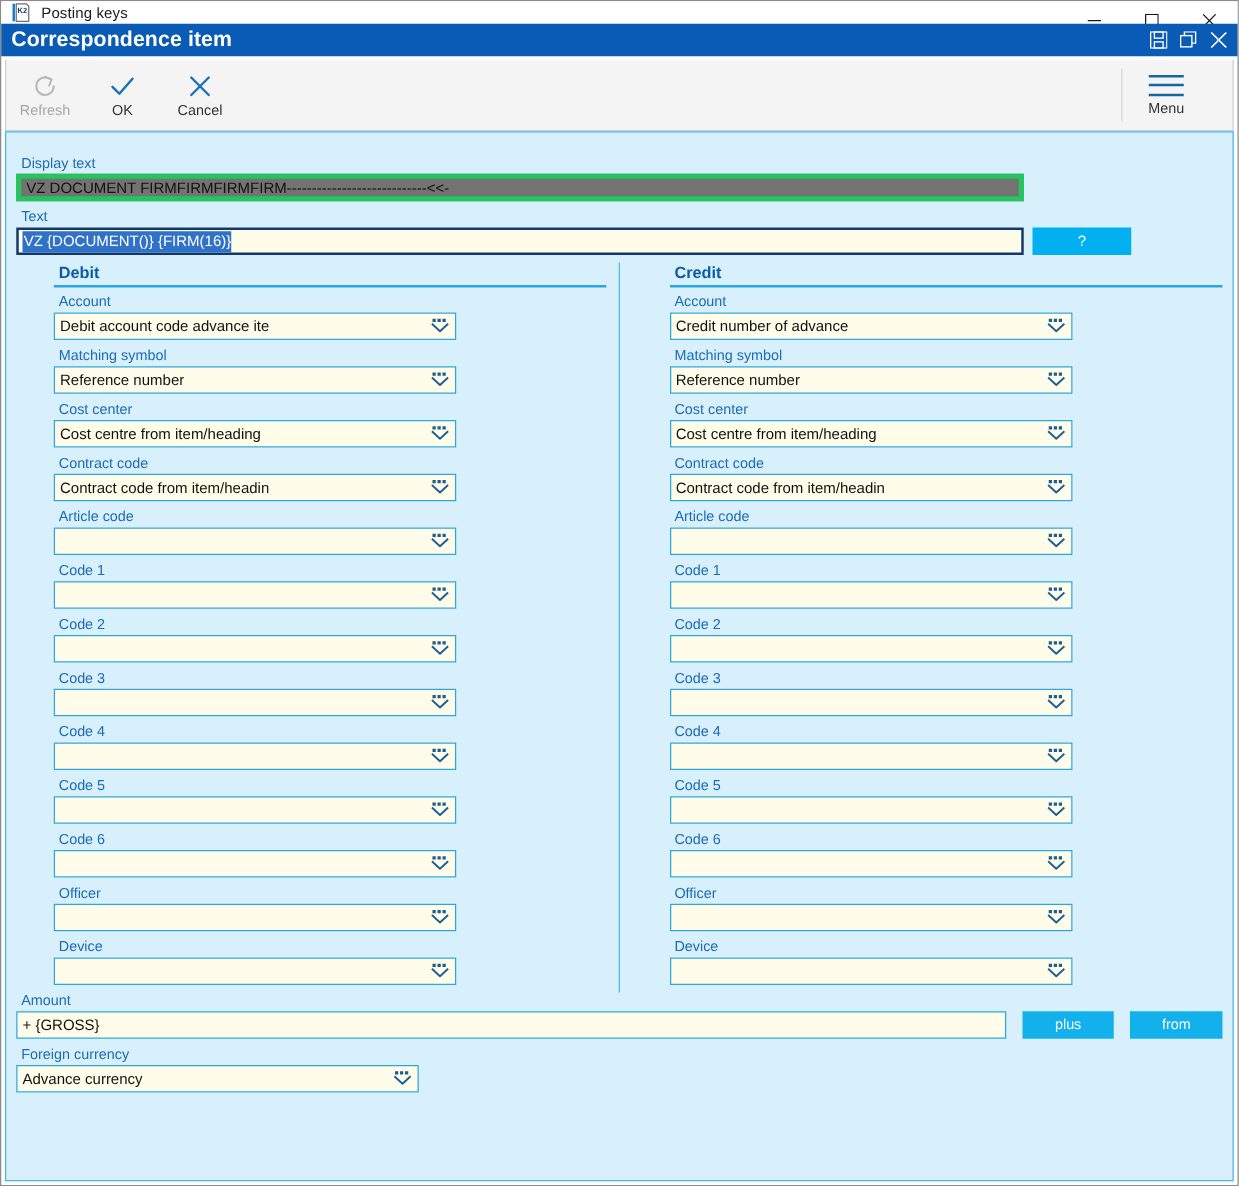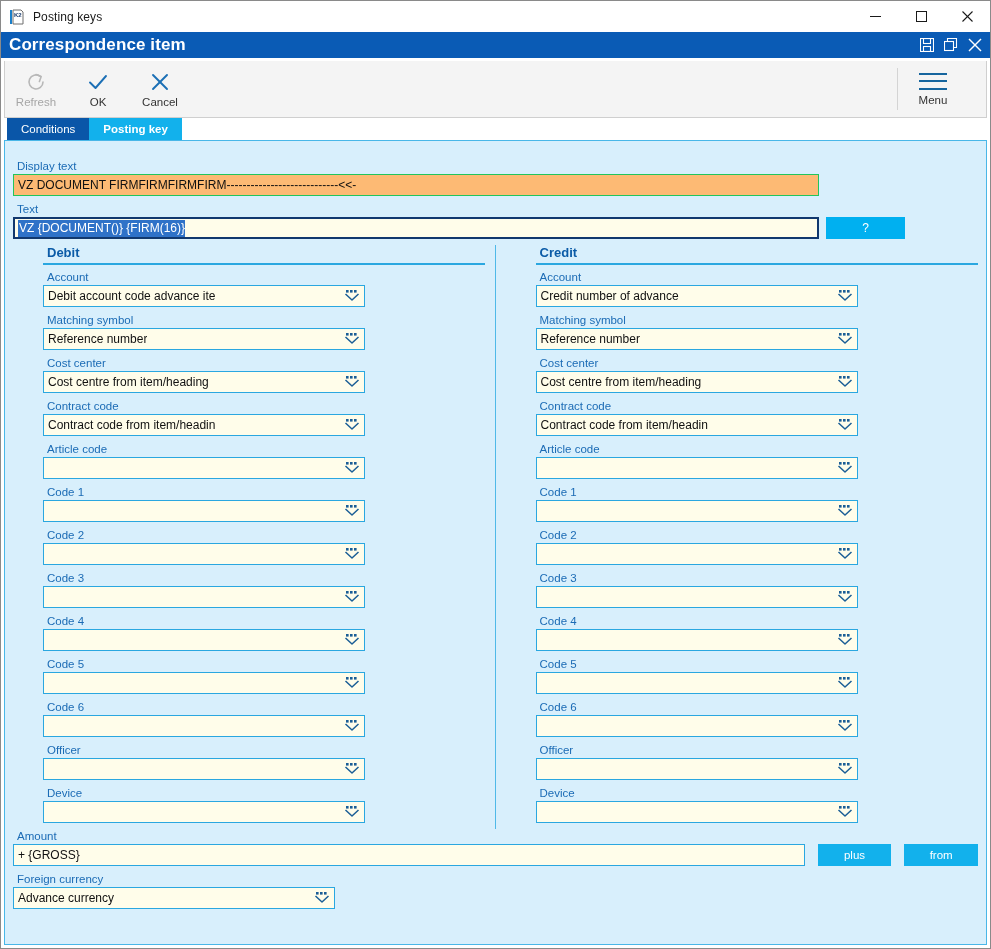--- a/index.html
+++ b/index.html
@@ -19,21 +19,21 @@
     box-sizing: border-box;
     border: 1px solid #8a8a8a;
     background: #ffffff;
     display: flex;
     flex-direction: column;
     position: relative;
   }
 
   
   .titlebar {
-    height: 31px;
+    height: 18px;
     background: #ffffff;
     display: flex;
     align-items: center;
     flex: 0 0 auto;
     position: relative;
   }
   .titlebar-logo {
     width: 16px; height: 16px;
     margin-left: 8px; margin-right: 8px;
     position: relative;
@@ -204,22 +204,22 @@
     padding: 0 4px;
   }
   .field .fval {
     font-size: 12px;
     color: #111111;
     line-height: 14px;
     white-space: nowrap;
     overflow: hidden;
   }
   .field.readonly {
-    background: #fdba74;
-    border: 1px solid #22c55e;
+    background: #737373;
+    border: 4px solid #22c55e;
   }
   .field.focused {
     border: 2px solid #11386e;
     background: #fffdea;
     padding: 0 3px;
   }
   .field.focused .fval {
     background: #2f72c8;
     color: #ffffff;
     padding: 1px 0 1px 1px;
@@ -378,28 +378,20 @@
         <span class="hamburger">
           <i></i>
             <i></i>
             <i></i>
         </span>
         <span class="rlabel">Menu</span>
       </div>
     </div>
   </div>
 
-  <div class="tabstrip">
-    <div class="tab inactive">
-      <span>Conditions</span>
-    </div>
-    <div class="tab active">
-      <span>Posting key</span>
-    </div>
-  </div>
 
   <div class="formwrap">
     <div class="form">
 
       <div class="fgroup">
         <div class="flabel">Display text</div>
         <div class="field readonly" style="width:806px;">
           <span class="fval">VZ DOCUMENT FIRMFIRMFIRMFIRM----------------------------&lt;&lt;-</span>
         </div>
       </div>

